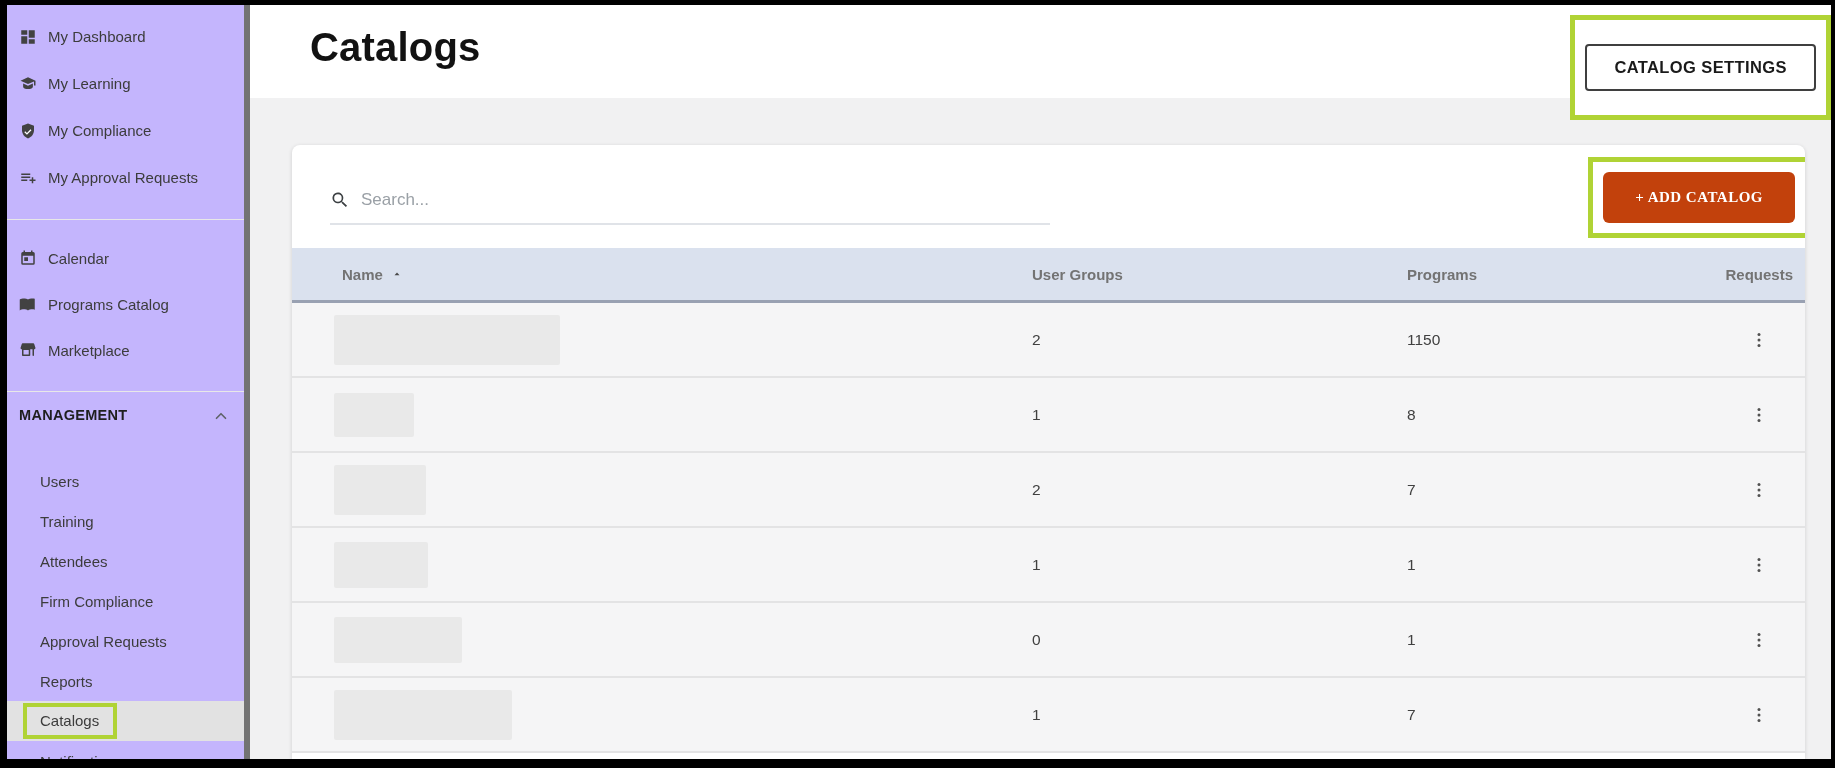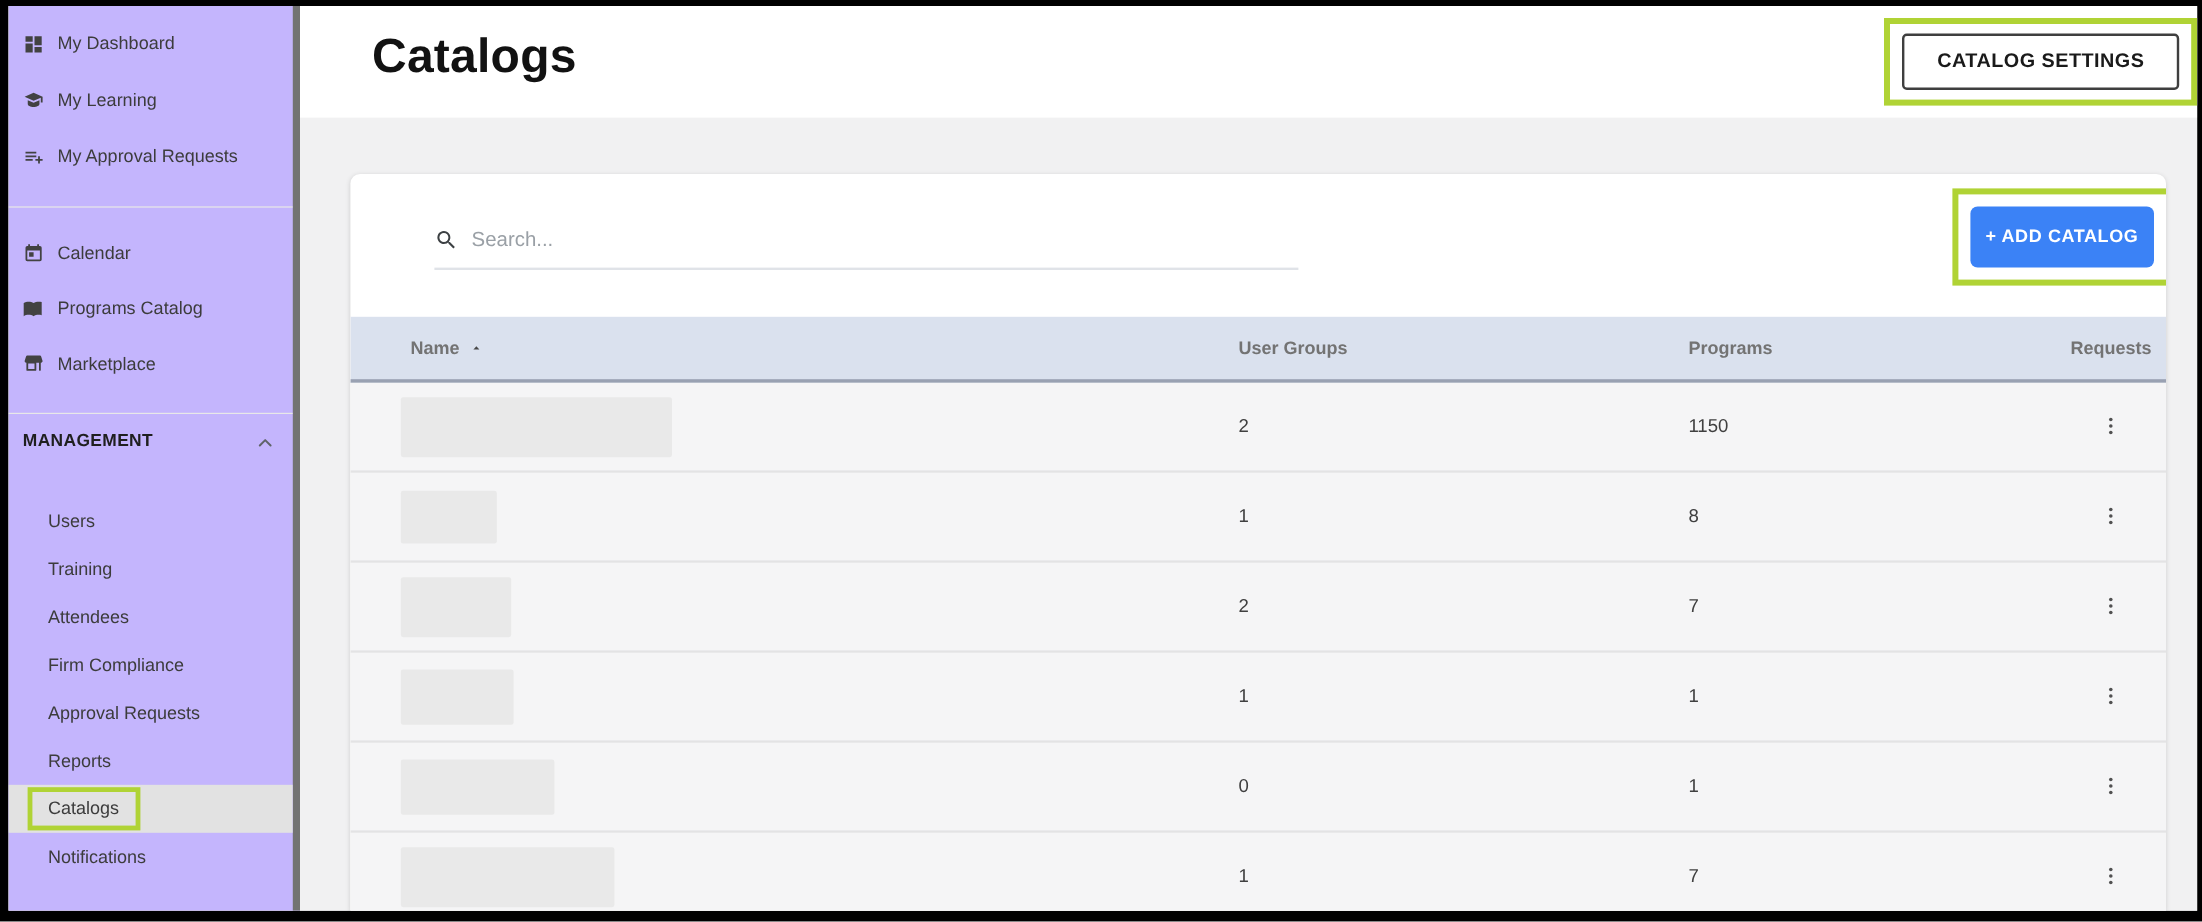--- a/index.html
+++ b/index.html
@@ -29,37 +29,37 @@
   .sb-group.sub .sb-item{height:40px;padding-left:33px;}
   .sb-item.active{background:#e2e2e2;}
   .sb-annot{display:inline-block;border:4px solid #b0d335;padding:5px 14px 6px 13px;
     position:relative;left:-17px;}
 
   
   .main{flex:1;display:flex;flex-direction:column;background:#f1f1f2;position:relative;min-width:0;}
   .topband{background:#fff;height:93px;position:relative;flex:0 0 93px;}
   .page-title{margin:0;position:absolute;left:60px;top:20px;font-size:40px;font-weight:bold;color:#121212;letter-spacing:.2px;}
   .annot{border:5px solid #b0d335;}
-  .settings-annot{position:absolute;right:0;top:10px;padding:8px 10px;background:#fff;}
+  .settings-annot{position:absolute;right:0;top:10px;padding:24px 10px;background:#fff;}
   .settings-btn{background:#fff;border:2px solid #3f3f3f;border-radius:4px;color:#1a1a1a;
     font-family:"Liberation Sans",sans-serif;font-size:16.5px;font-weight:bold;letter-spacing:.4px;
     padding:12px 27px;cursor:pointer;white-space:nowrap;}
   .content{flex:1;position:relative;}
   .card{position:absolute;left:42px;right:26px;top:47px;bottom:0;background:#fff;
     border-radius:8px 8px 0 0;box-shadow:0 1px 4px rgba(0,0,0,.14);overflow:hidden;}
-  .toolbar{position:relative;height:119px;margin-left:32px;}
+  .toolbar{position:relative;height:103px;}
   .search{position:absolute;left:38px;top:44px;width:720px;display:flex;align-items:center;
     border-bottom:2px solid #e0e3e8;padding-bottom:12px;}
   .search-ico{display:inline-flex;width:20px;height:20px;margin-right:9px;}
   .search-input{border:none;outline:none;flex:1;font-family:"Liberation Sans",sans-serif;
     font-size:17px;color:#333;background:transparent;}
   .search-input::placeholder{color:#9aa0a6;opacity:1;}
   .add-annot{position:absolute;right:-5px;top:12px;padding:10px;background:#fff;}
-  .add-btn{background:#3b82f6;color:#fff;border:none;border-radius:6px;padding:17px 13px;
-    font-family:Liberation Sans, sans-serif;font-size:15px;font-weight:bold;letter-spacing:.5px;
+  .add-btn{background:#c2410c;color:#fff;border:none;border-radius:6px;padding:17px 32px;
+    font-family:Liberation Serif, serif;font-size:15px;font-weight:bold;letter-spacing:.5px;
     cursor:pointer;white-space:nowrap;}
 
   
   .trow{display:grid;grid-template-columns:740px 375px 300px 1fr;align-items:center;}
   .thead{background:#dae1ee;height:55px;border-bottom:3px solid #99a1b2;}
   .th{font-size:15px;font-weight:bold;color:#737373;}
   .th-name{padding-left:50px;display:flex;align-items:center;cursor:pointer;}
   .sort{display:inline-flex;margin-left:8px;width:12px;height:12px;}
   .th-actions{text-align:right;padding-right:12px;}
   .drow{height:75px;background:#f5f5f6;border-bottom:2px solid #e3e3e4;}
@@ -84,20 +84,29 @@
             <span class="sb-label">My Dashboard</span>
           </div>
           <div class="sb-item">
             <span class="sb-ico">
               <svg viewBox="0 0 24 24" width="18" height="18" fill="#424242">
                 <path d="M12 3 2 7.6 12 12l8-3.5V14h2V7.6z"></path>
                 <path d="M5.5 11.4v4.1c0 1.8 2.9 3.3 6.5 3.3s6.5-1.5 6.5-3.3v-4.1L12 14.3z"></path>
               </svg>
             </span>
             <span class="sb-label">My Learning</span>
+          </div>
+          <div class="sb-item">
+            <span class="sb-ico">
+              <svg viewBox="0 0 24 24" width="18" height="18" fill="#424242">
+                <path d="M12 2l8 3v6.1c0 4.8-3.2 9.2-8 10.9-4.8-1.7-8-6.1-8-10.9V5z"></path>
+                <path fill="#fff" d="M10.6 14.6 8.3 12.3l-1.2 1.2 3.5 3.5 6-6-1.2-1.2z"></path>
+              </svg>
+            </span>
+            <span class="sb-label">My Compliance</span>
           </div>
           <div class="sb-item">
             <span class="sb-ico">
               <svg viewBox="0 0 24 24" width="18" height="18" fill="#424242">
                 <path d="M3 6h12v2H3zm0 4h12v2H3zm0 4h8v2H3zm14 0v-3h2v3h3v2h-3v3h-2v-3h-3v-2z"></path>
               </svg>
             </span>
             <span class="sb-label">My Approval Requests</span>
           </div>
         </nav>

